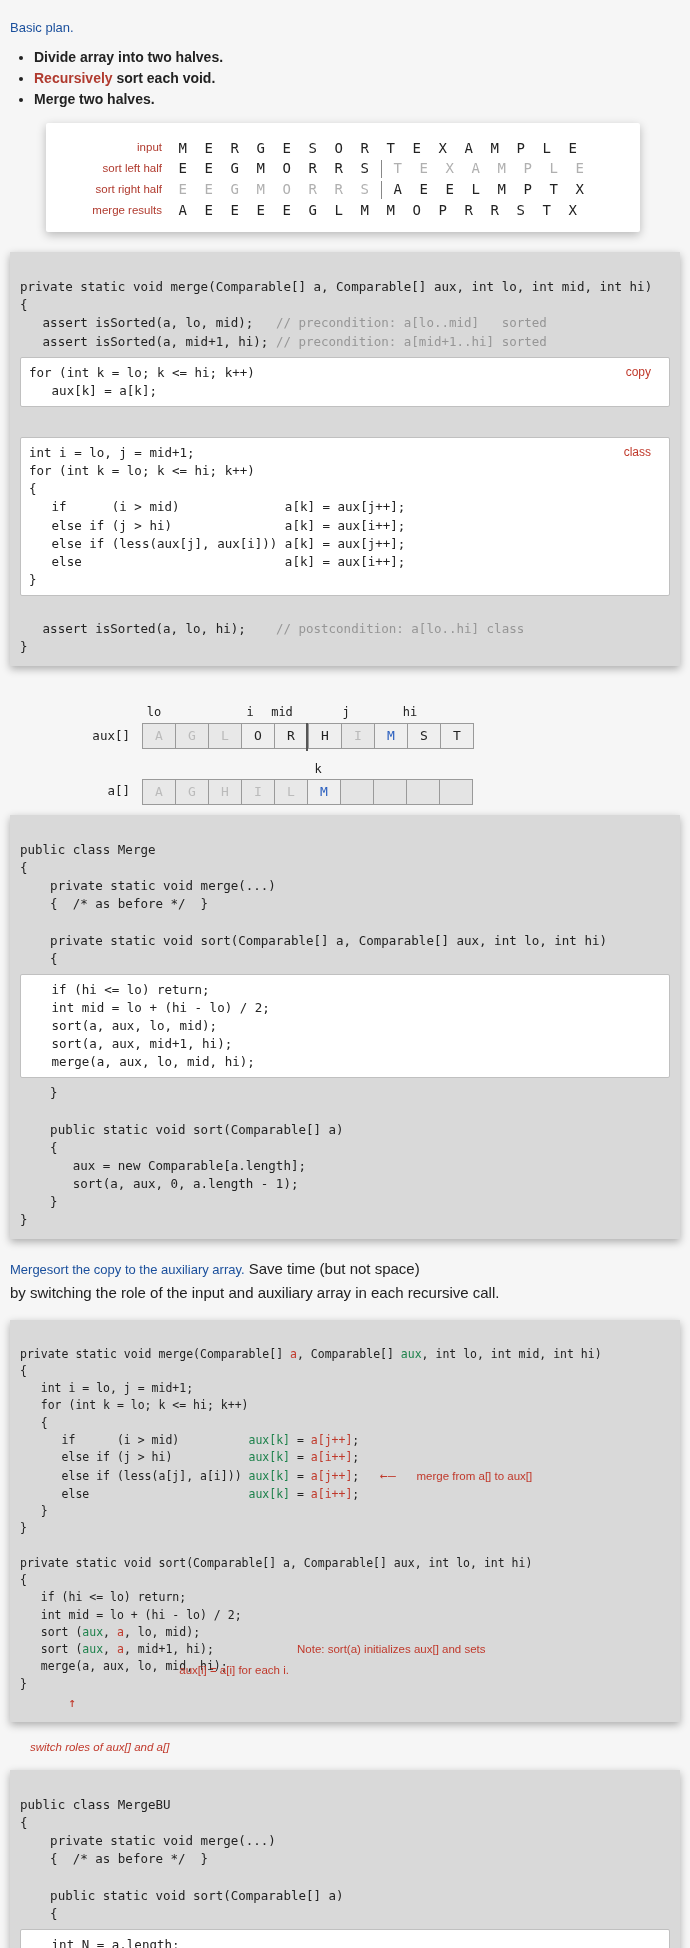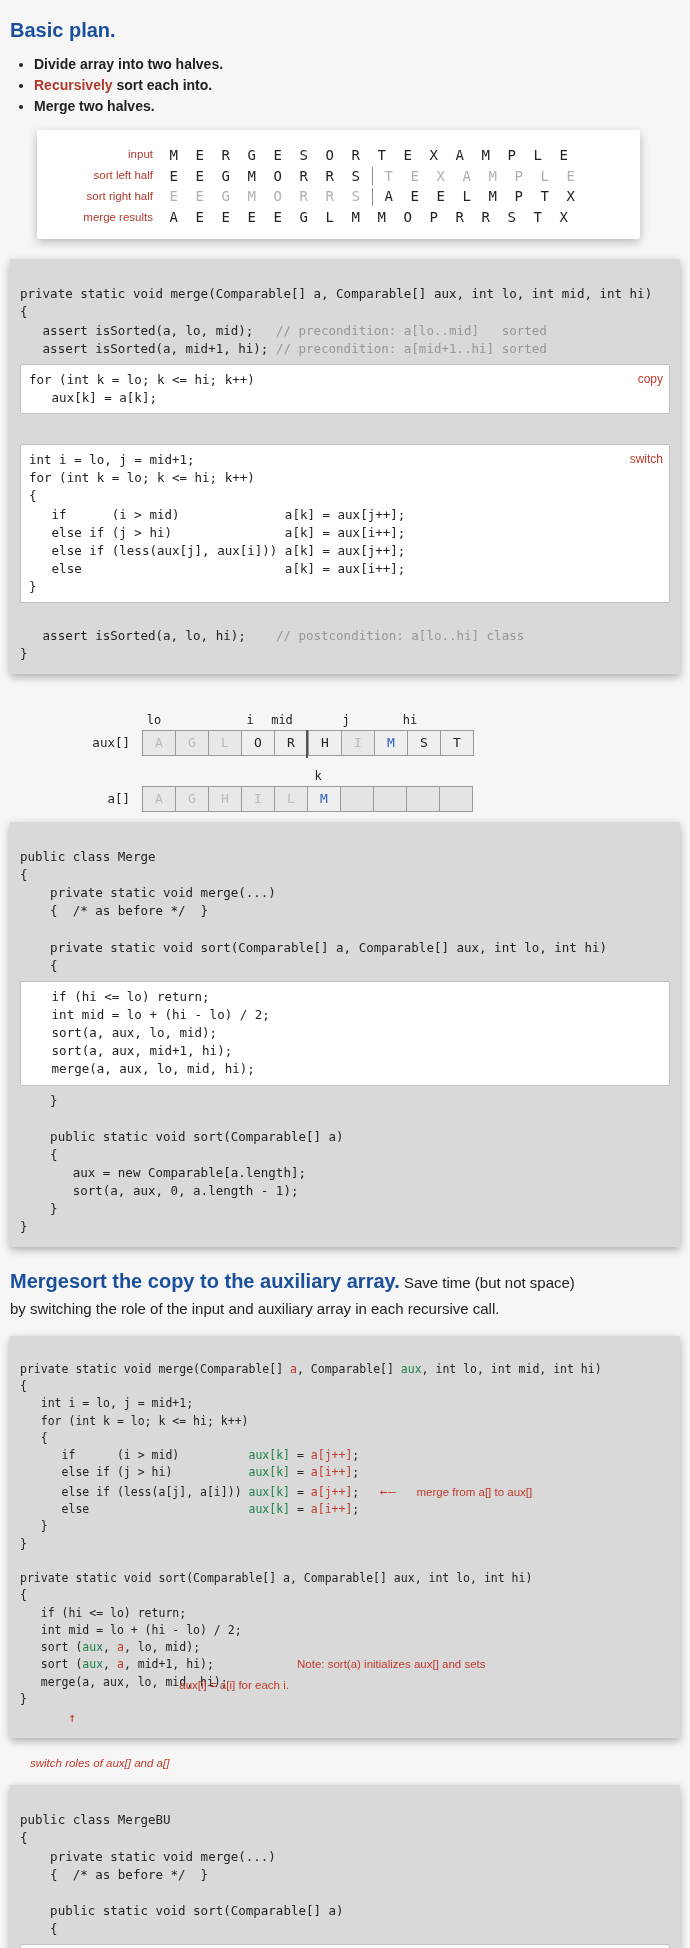--- a/index.html
+++ b/index.html
@@ -11,38 +11,38 @@
     --gray-text-dim: #b0b0b0;
     --gray-comment: #969696;
     --white-box: #ffffff;
     --body-bg: #f6f6f6;
     --cell-border: #9a9a9a;
     --text: #222;
     --orange-red: #c0392b;
   }
   html,body { margin:0; padding:0; background: var(--body-bg); color: var(--text); font-family: "Helvetica Neue", Helvetica, Arial, sans-serif; font-size: 14px; line-height: 1.35; }
   .page { width: 690px; margin: 0 auto; padding: 6px 10px 30px 10px; box-sizing: border-box; }
-  .heading-blue { color: var(--blue); font-weight: 700; font-size: 20px; }
+  .heading-blue { color: var(--blue); font-weight: 400; font-size: 13px; }
   .red { color: var(--red); }
   ul.plan { margin: 4px 0 14px 24px; padding:0; }
   ul.plan li { margin: 2px 0; font-weight: bold; }
   
-  .overview-card { background: #fff; border-radius: 2px; box-shadow: 0 3px 10px rgba(0,0,0,0.25); margin: 10px 40px 20px 27px; padding: 14px 16px 10px 16px; }
+  .overview-card { background: #fff; border-radius: 2px; box-shadow: 0 3px 10px rgba(0,0,0,0.25); margin: 10px 40px 20px 36px; padding: 14px 16px 10px 16px; }
   .ov-row { display:flex; align-items:center; margin: 2px 0; }
   .ov-label { width: 100px; text-align:right; color: var(--red); font-size: 11.5px; padding-right: 8px; flex:none; font-weight:500;}
   .ov-cells { display:flex; gap: 0; }
   .ov-cell { width: 26px; text-align:center; font-family: "Menlo","Consolas",monospace; font-size: 14px; font-weight:500; letter-spacing: 0.5px;}
   .ov-dim { color: var(--gray-text-dim); }
   .ov-divider { width:0; border-left: 1.5px solid #888; height: 18px; margin: 0 3px; align-self:center; }
   .ov-caption { text-align:center; font-size:12.5px; font-weight:600; margin-top:8px; }
   
   .codeblock { background: var(--gray-code-bg); padding: 8px 10px 10px 10px; font-family: "Menlo","Consolas",monospace; font-size: 12.5px; line-height: 1.45; box-shadow: 0 3px 8px rgba(0,0,0,0.3); margin: 10px 0 18px 0; position:relative; white-space: pre; overflow:hidden;}
   .codeblock .inner-box { background: var(--white-box); border:1px solid #c0c0c0; border-radius:2px; padding: 6px 8px; margin: 6px 0; position:relative;}
   .code-comment { color: var(--gray-comment); }
-  .badge { position:absolute; right:6px; color: var(--orange-red); font-family: "Helvetica Neue",sans-serif; font-weight:500; font-size:12px;}
+  .badge { position:absolute; right:18px; color: var(--orange-red); font-family: "Helvetica Neue",sans-serif; font-weight:500; font-size:12px;}
   
   .diagram { margin: 14px 0 10px 0; }
   .diag-row { display:flex; align-items:center; margin: 2px 0; }
   .diag-label { width: 120px; text-align:right; font-family: monospace; font-size:12.5px; padding-right:12px; flex:none;}
   .diag-top-labels { display:flex; margin-left:128px;}
   .diag-top-labels span { width:32px; text-align:center; font-family: monospace; font-size:12px;margin-top:20px;}
   .diag-cells { display:flex; }
   .diag-cell { width:32px; height:24px; border:1px solid var(--cell-border); display:flex; align-items:center; justify-content:center; font-family: monospace; font-size:13px; background:#efefef; margin-right:-1px;}
   .diag-cell.dim { color: #bbb; background:#e8e8e8;}
   .diag-cell.blue { color: #2a5fbf; }
@@ -59,21 +59,21 @@
   .token-aux { color:#1e824c; }
   .switch-ann { color: var(--orange-red); font-size:11.5px; font-family:"Helvetica Neue",sans-serif; margin-left:20px; margin-top:4px;font-style:italic; }
 </style>
 </head>
 <body>
 <div class="page">
 
 <p class="para"><span class="heading-blue">Basic plan.</span></p>
 <ul class="plan">
   <li>Divide array into two halves.</li>
-  <li><span class="red">Recursively</span><span> sort each into.</span></li>
+  <li><span class="red">Recursively</span><span> sort each void.</span></li>
   <li>Merge two halves.</li>
 </ul>
 
 <div class="overview-card">
   <div id="ov-rows">
         <div class="ov-row">
           <div class="ov-label">input</div>
           <div class="ov-cells">
             <div class="ov-cell">M</div>
             <div class="ov-cell">E</div>
@@ -161,21 +161,21 @@
       </div>
 </div>
 
 <div class="codeblock">
 <span>private static void merge(Comparable[] a, Comparable[] aux, int lo, int mid, int hi)
 {</span>
 <span>   assert isSorted(a, lo, mid);   </span><span class="code-comment">// precondition: a[lo..mid]   sorted</span>
 <span>   assert isSorted(a, mid+1, hi); </span><span class="code-comment">// precondition: a[mid+1..hi] sorted</span>
 <div class="inner-box"><span class="badge" style="top:6px;">copy</span><span>for (int k = lo; k &lt;= hi; k++)
    aux[k] = a[k];</span></div>
-<div class="inner-box"><span class="badge" style="top:6px;">switch</span><span>int i = lo, j = mid+1;
+<div class="inner-box"><span class="badge" style="top:6px;">class</span><span>int i = lo, j = mid+1;
 for (int k = lo; k &lt;= hi; k++)
 {
    if      (i &gt; mid)              a[k] = aux[j++];
    else if (j &gt; hi)               a[k] = aux[i++];
    else if (less(aux[j], aux[i])) a[k] = aux[j++];
    else                           a[k] = aux[i++];
 }</span></div>
 <span>   assert isSorted(a, lo, hi);    </span><span class="code-comment">// postcondition: a[lo..hi] class</span>
 <span>}</span>
 </div>

